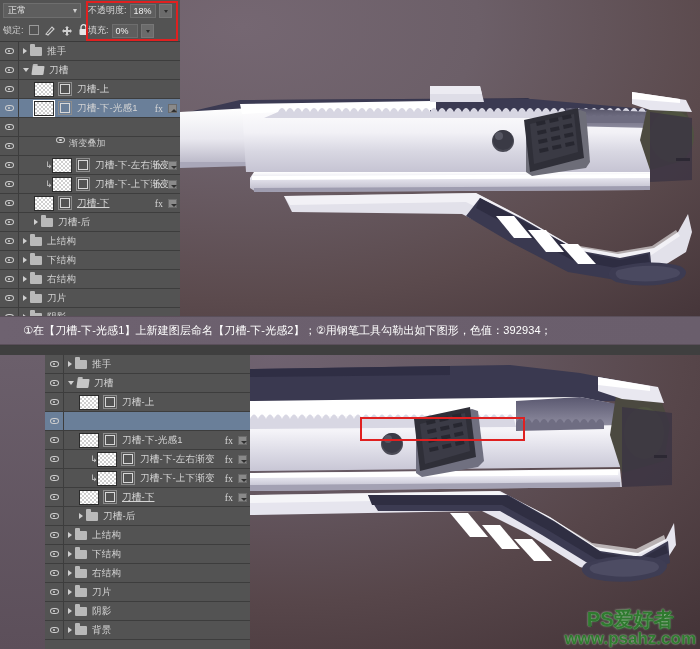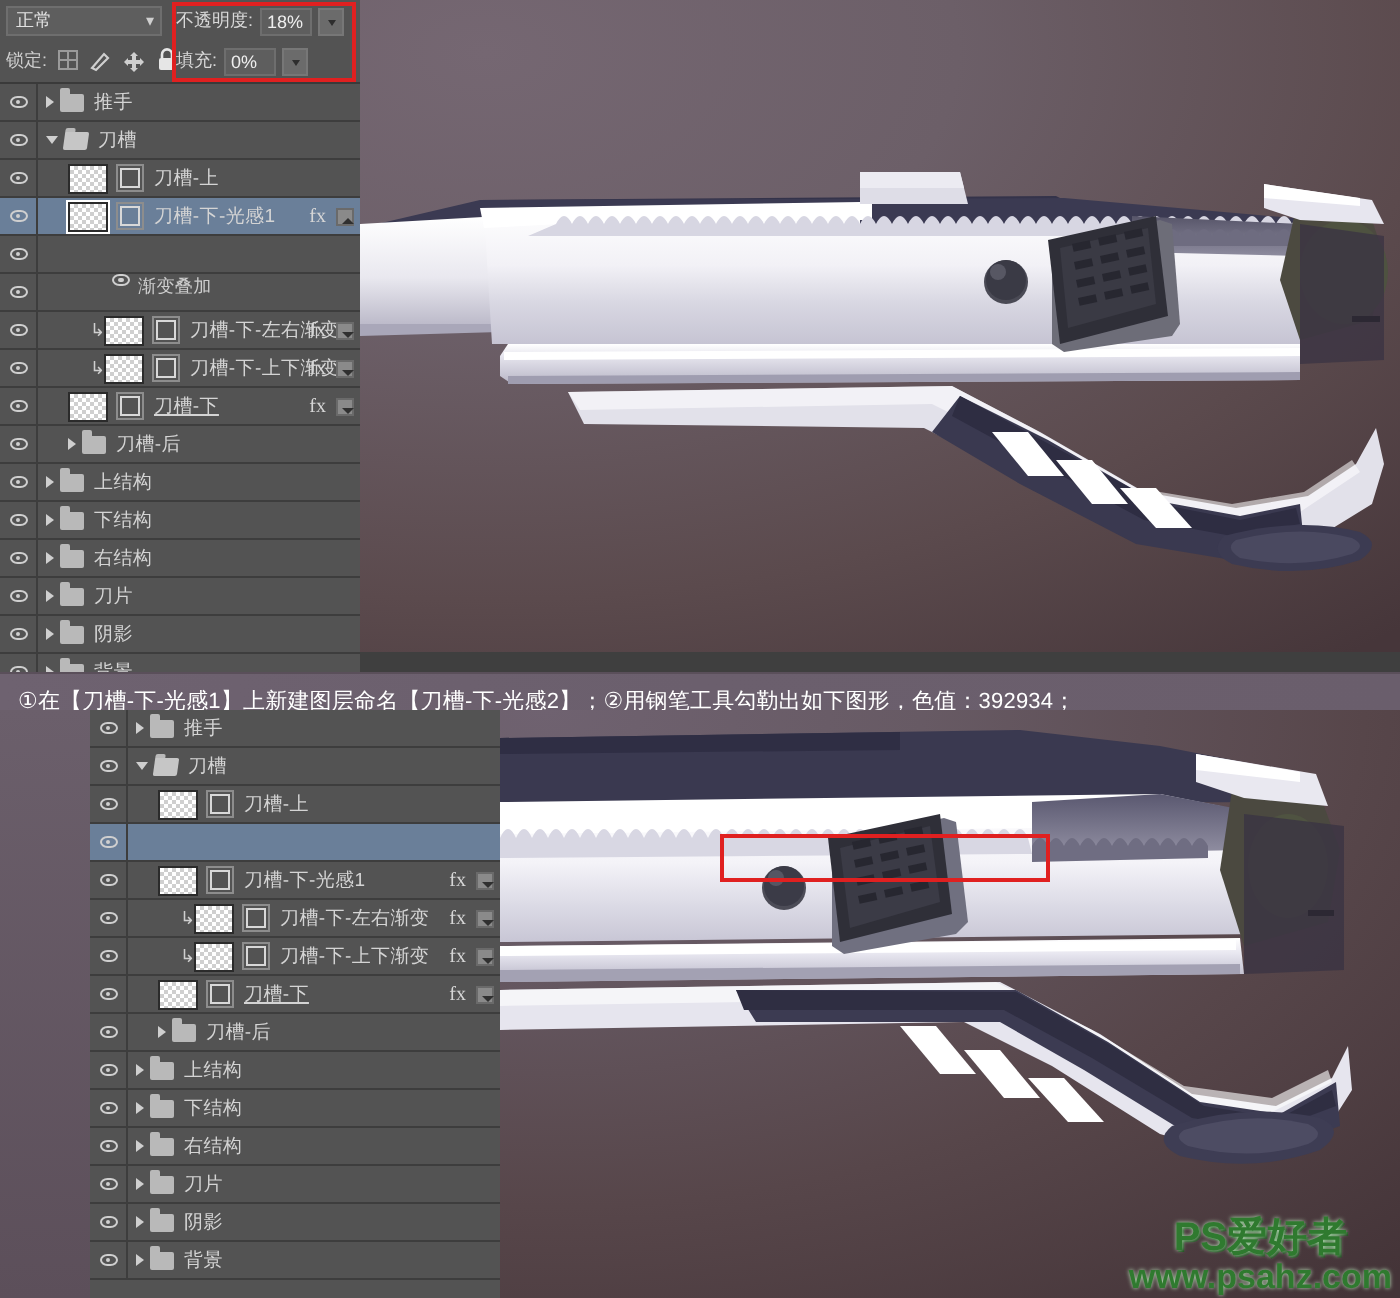--- a/index.html
+++ b/index.html
@@ -114,24 +114,24 @@
   #redbox-top{position:absolute;left:86px;top:1px;width:92px;height:40px;border:2px solid #e02020;}
 
   
   .canvas{position:absolute;overflow:hidden;}
   #canvas-top{left:180px;top:0;width:520px;height:326px;}
   #canvas-bot{left:250px;top:355px;width:450px;height:294px;}
   .cbg{position:absolute;inset:0;}
 
   
   #instr{
-    position:absolute;left:0;top:336px;width:700px;height:29px;
+    position:absolute;left:0;top:316px;width:700px;height:29px;
     background:linear-gradient(90deg,#6e6270 0%,#6b5f6d 50%,#6a5e6c 100%);
     display:flex;align-items:center;color:#ffffff;font-size:11px;
-    padding-left:9px; letter-spacing:.1px;
+    padding-left:23px; letter-spacing:.1px;
     border-top:1px solid #5a4f5a; border-bottom:1px solid #5a4f5a;
   }
   #redbox-sel{position:absolute;border:2px solid #e02020;}
 
   
   #wm{position:absolute;right:4px;bottom:2px;text-align:center;line-height:1;}
   #wm .l1{font-size:20px;font-weight:bold;color:#2f7a2f;
           text-shadow:0 0 2px #bfe7bf,1px 1px 0 #1d4d1d; letter-spacing:0px;}
   #wm .l2{font-size:17px;font-weight:bold;color:#2f7a2f;text-shadow:0 0 2px #bfe7bf;margin-top:1px;}
   .side-strip{position:absolute;}

